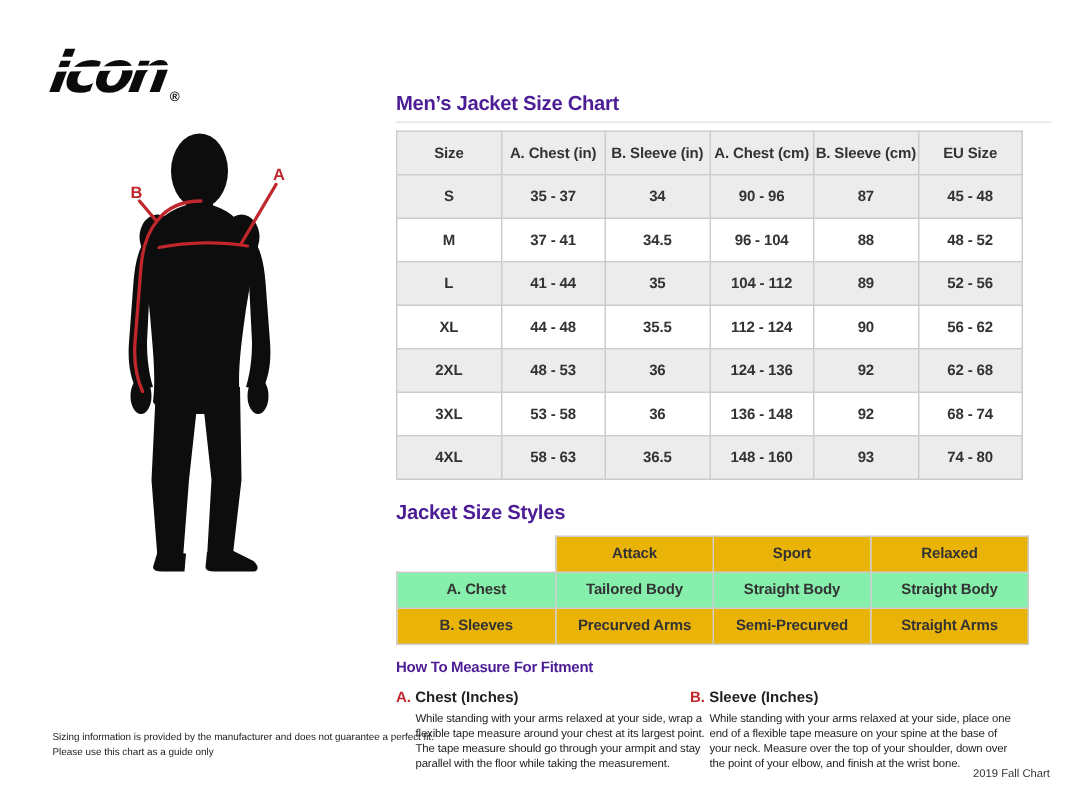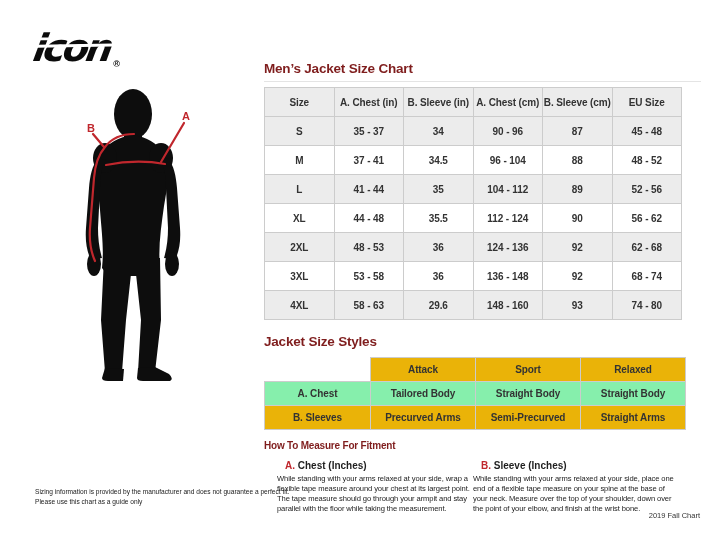--- a/index.html
+++ b/index.html
@@ -13,21 +13,21 @@
                font-family:"DejaVu Sans", sans-serif; }
   .logo-stripe { position:absolute; left:3px; top:18px; width:90px; height:3px;
                  background:#ffffff; transform:skewX(-10deg) rotate(-1deg); }
   .logo-reg { font-size:9px; font-weight:bold; position:relative; top:6px; left:-2px; color:#0b0b0b; }
 
   
   .figure-svg { position:absolute; left:84px; top:88px; }
 
   
   .section-title { position:absolute; left:264px; font-weight:bold; font-size:13.5px;
-                   color:#7f1d1d; letter-spacing:-0.2px; }
+                   color:#4c1d95; letter-spacing:-0.2px; }
   #title-size    { top:61px; }
   .title-rule    { position:absolute; left:264px; top:81px; width:437px; height:1px; background:#e4e4e4; }
   #title-styles  { top:334px; }
   #title-measure { top:440px; font-size:10px; }
 
   
   table { border-collapse:collapse; table-layout:fixed; position:absolute; }
   th, td { border:1px solid #cccccc; text-align:center; vertical-align:middle;
            font-size:10px; color:#333333; font-weight:bold; letter-spacing:-0.1px; }
   #size-table { left:264px; top:87px; width:418px; }
@@ -36,21 +36,21 @@
   #size-table tr.gray td { background:#ececec; }
   #style-table { left:264px; top:357px; width:421px; }
   #style-table th, #style-table td { height:24px; background:#eab308; }
   #style-table tr.gray td { background:#86efac; }
   .blank-cell { border:none !important; background:#ffffff !important; }
 
   
   .measure-col   { position:absolute; top:460px; }
   #measure-a { left:264px; width:198px; }
   #measure-b { left:460px; width:244px; }
-  .measure-label { font-size:10px; font-weight:bold; color:#1f1f1f; margin-bottom:3px;margin-left:21px; }
+  .measure-label { font-size:10px; font-weight:bold; color:#1f1f1f; margin-bottom:3px; }
   .measure-label .prefix { color:#c0272d; }
   .measure-body  { font-size:7.6px; line-height:10px; white-space:pre;
                    color:#222222; letter-spacing:-0.1px;margin-left:13px; }
 
   
   .disclaimer { position:absolute; left:35px; top:487px; font-size:6.6px; line-height:1.5;
                 white-space:pre; color:#1a1a1a; }
   .chart-version { position:absolute; right:20px; top:511px; font-size:7.5px; color:#333333; }
 </style>
 </head>
@@ -150,21 +150,21 @@
         <td>3XL</td>
         <td>53 - 58</td>
         <td>36</td>
         <td>136 - 148</td>
         <td>92</td>
         <td>68 - 74</td>
       </tr>
       <tr class="gray">
         <td>4XL</td>
         <td>58 - 63</td>
-        <td>29.6</td>
+        <td>36.5</td>
         <td>148 - 160</td>
         <td>93</td>
         <td>74 - 80</td>
       </tr>
     </tbody>
 </table>
 
 <div class="section-title" id="title-styles">Jacket Size Styles</div>
 <table id="style-table">
   <colgroup>

